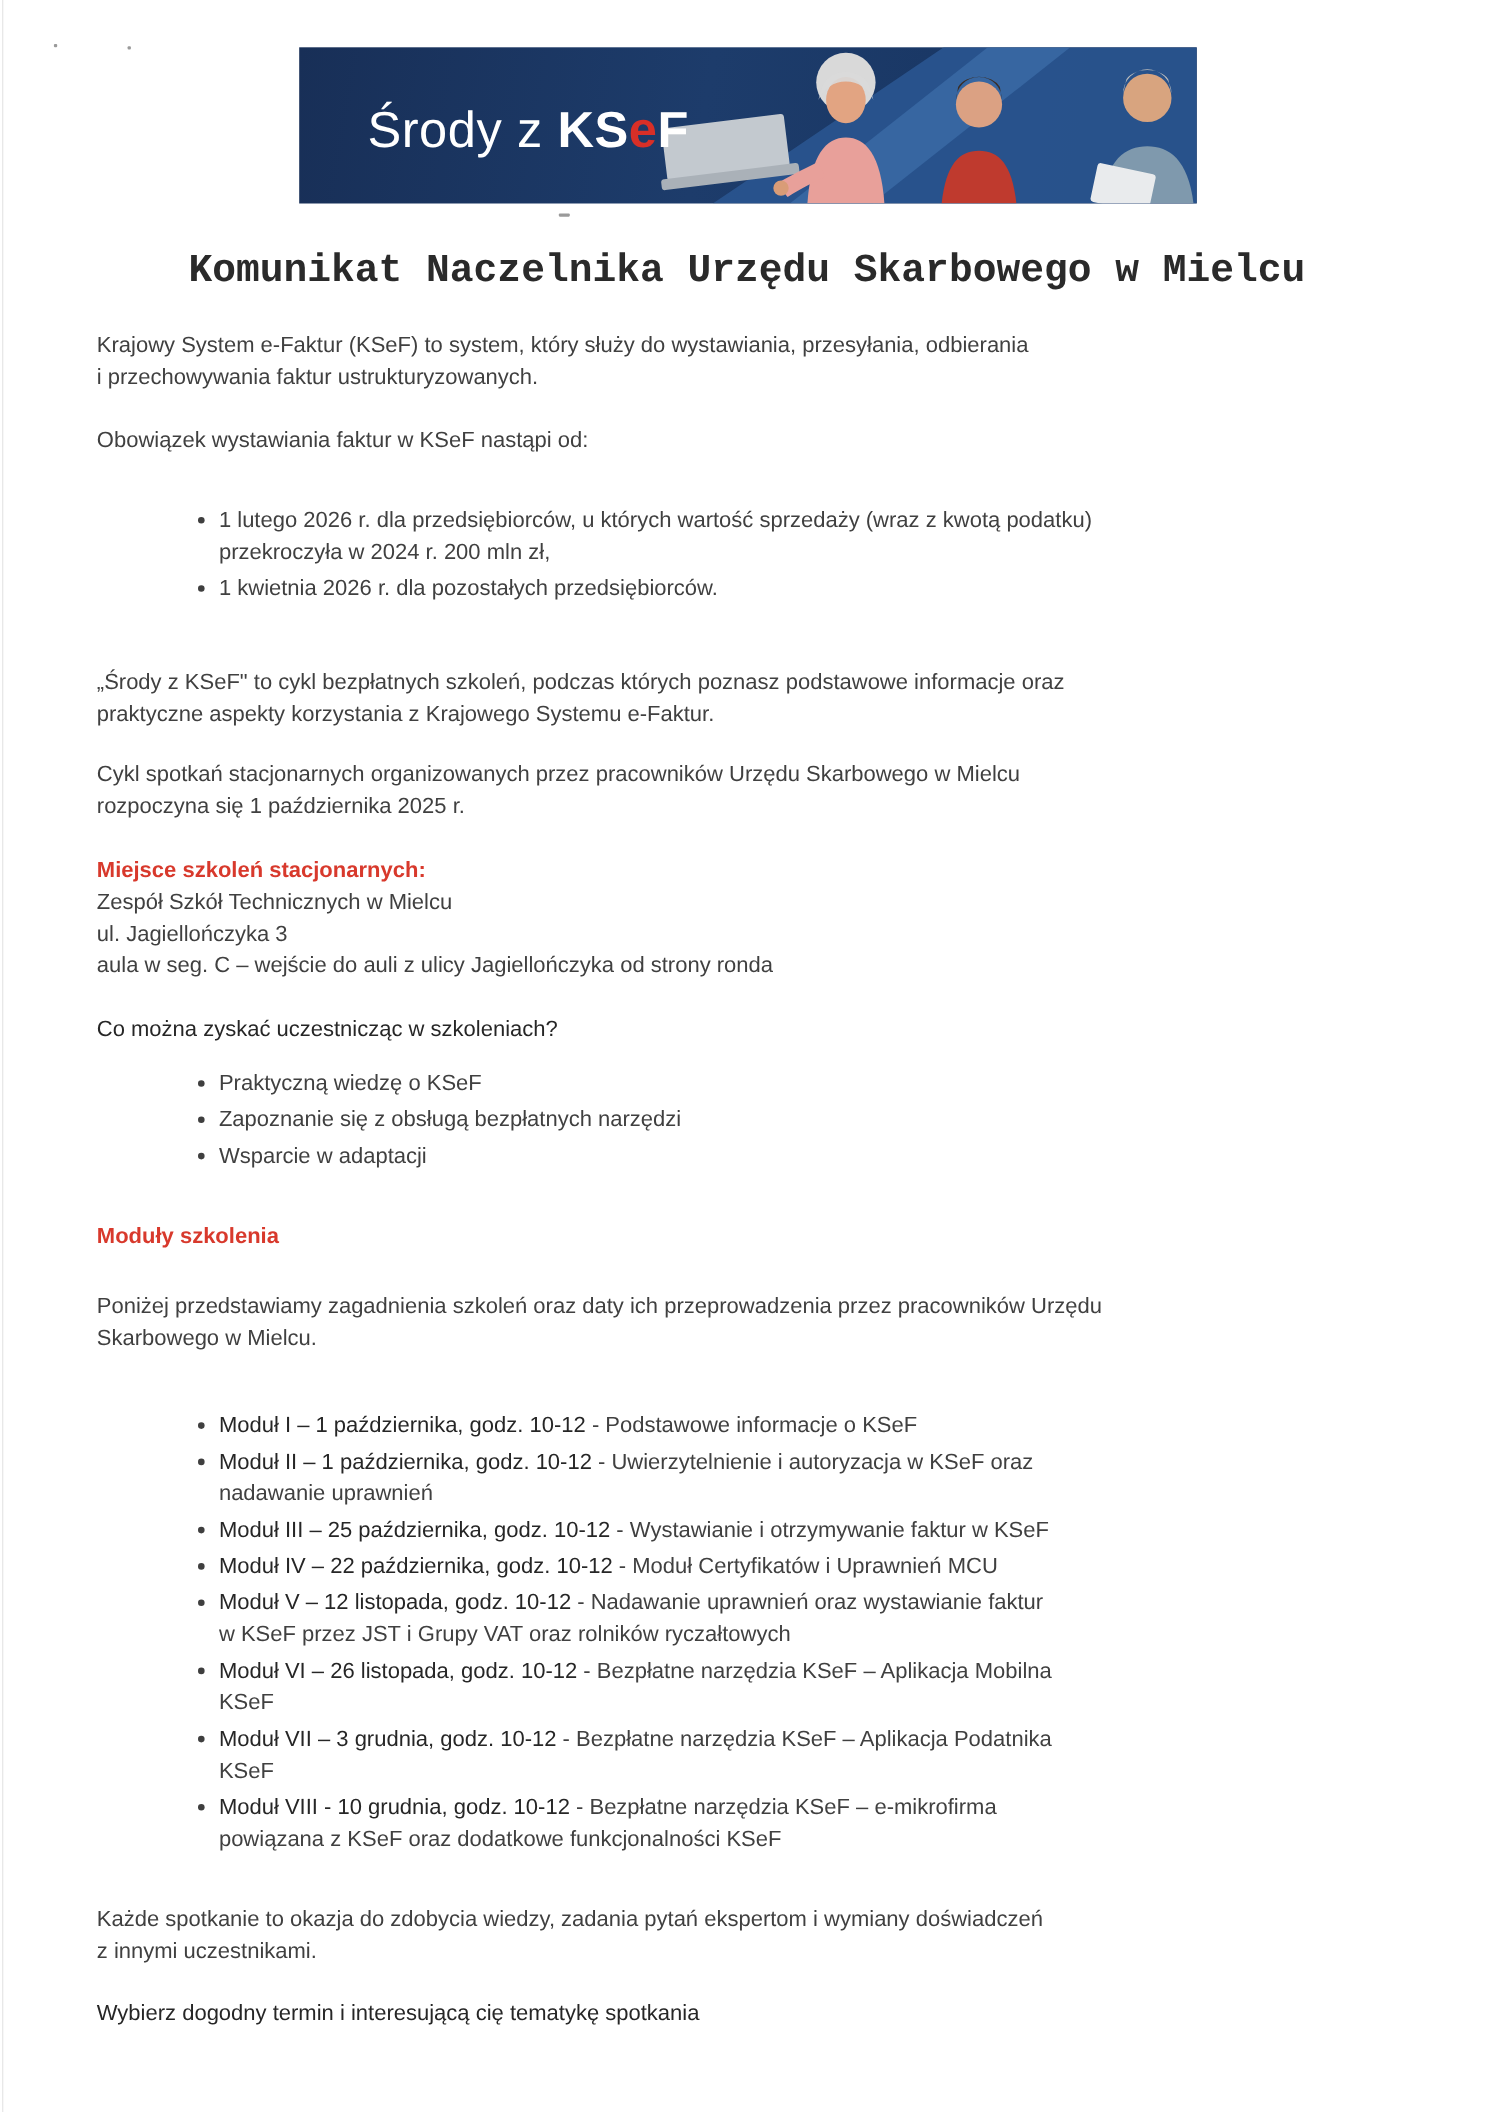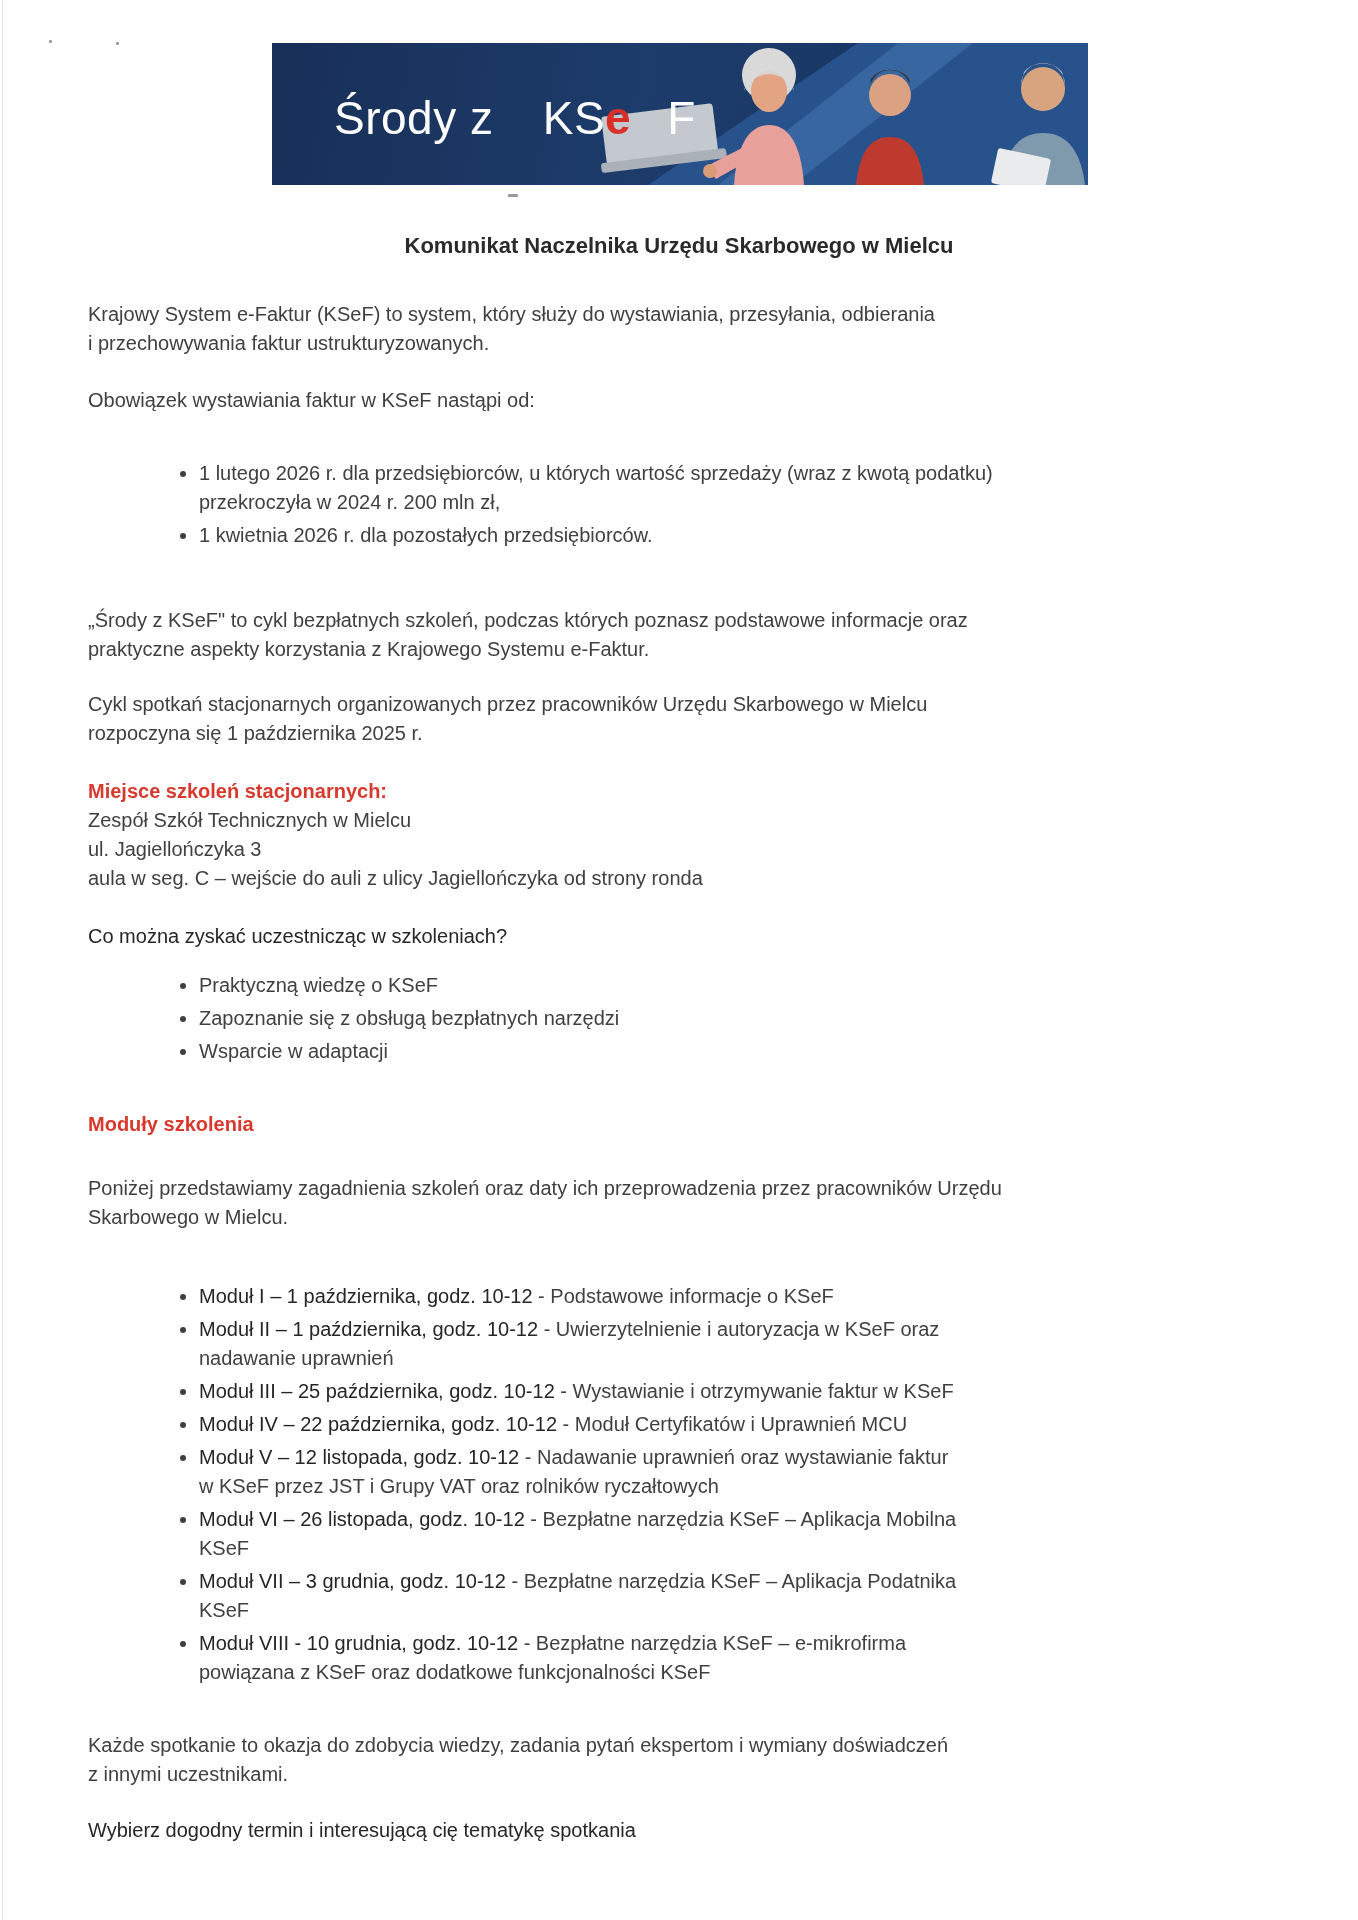--- a/index.html
+++ b/index.html
@@ -16,27 +16,27 @@
   .banner{
     position:absolute;left:272px;top:43px;width:816px;height:142px;
     background:linear-gradient(100deg,#182f57 0%,#1d3c6b 45%,#16335f 100%);
     overflow:hidden;
   }
   .banner-art{position:absolute;right:0;bottom:0;width:500px;height:142px;}
   .banner-brand{
     position:absolute;left:62px;top:50%;transform:translateY(-42%);
     font-size:46px;line-height:1;color:#ffffff;letter-spacing:.5px;white-space:nowrap;
   }
-  .banner-brand .bold{font-weight:400;margin-left:36px;}
+  .banner-brand .bold{font-weight:700;}
   .banner-brand .accent{font-weight:700;color:#d82f27;}
 
   
   .doc-title{
     position:absolute;left:0;top:228px;width:1358px;text-align:center;
-    font-weight:700;font-size:22px;line-height:36px;color:#2a2a2a;
+    font-weight:700;font-size:36px;line-height:36px;color:#2a2a2a;font-family:Liberation Mono, monospace;
   }
 
   
   .content{
     position:absolute;left:88px;top:300px;width:1240px;
     font-size:20px;line-height:29px;color:#404040;
   }
   .content p{margin:0;white-space:pre-line;}
   .content ul{margin:16px;padding:0 0 0 95px;list-style:disc outside;}
   .content li{margin:0 0 3px 0;white-space:pre-line;}

